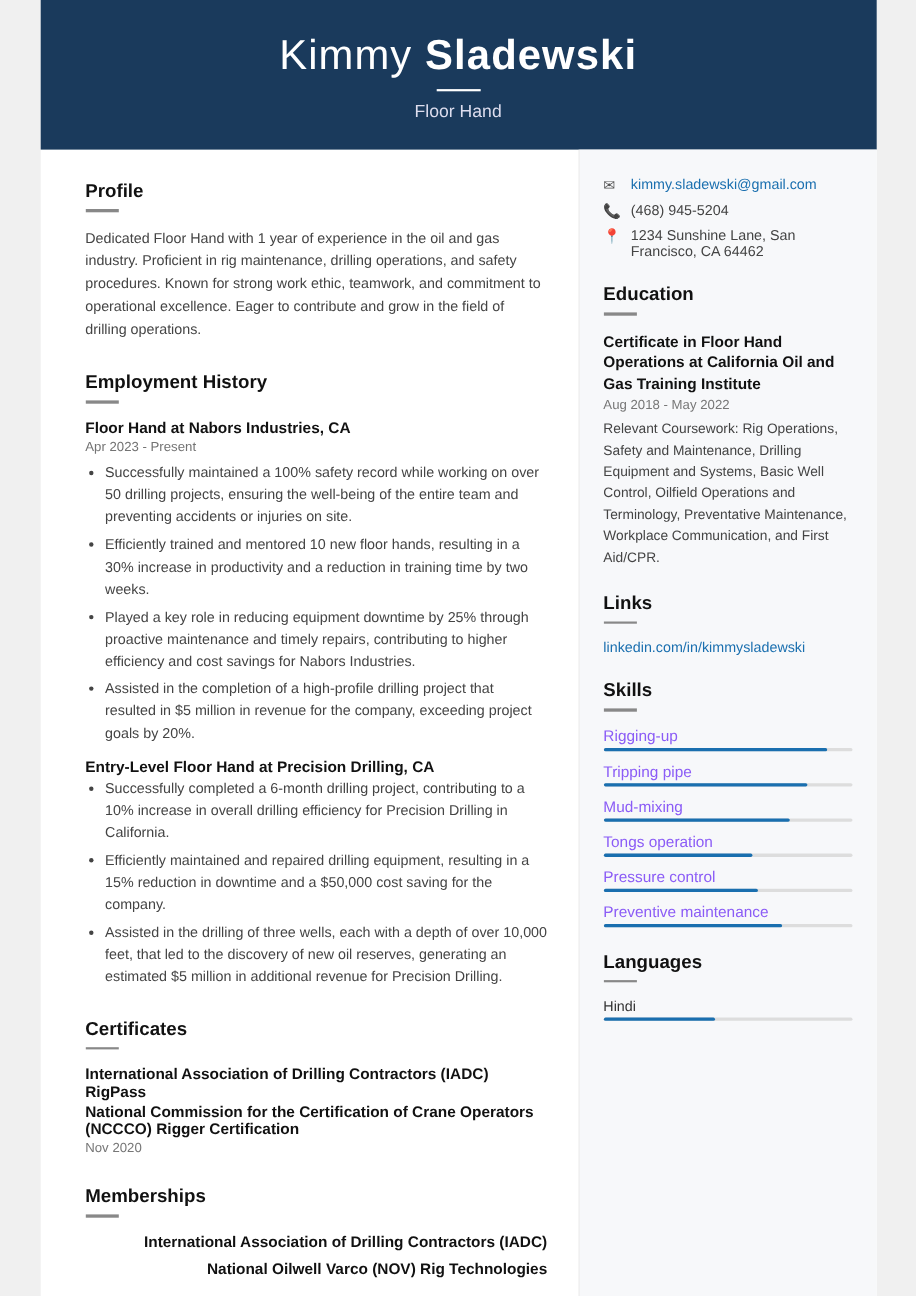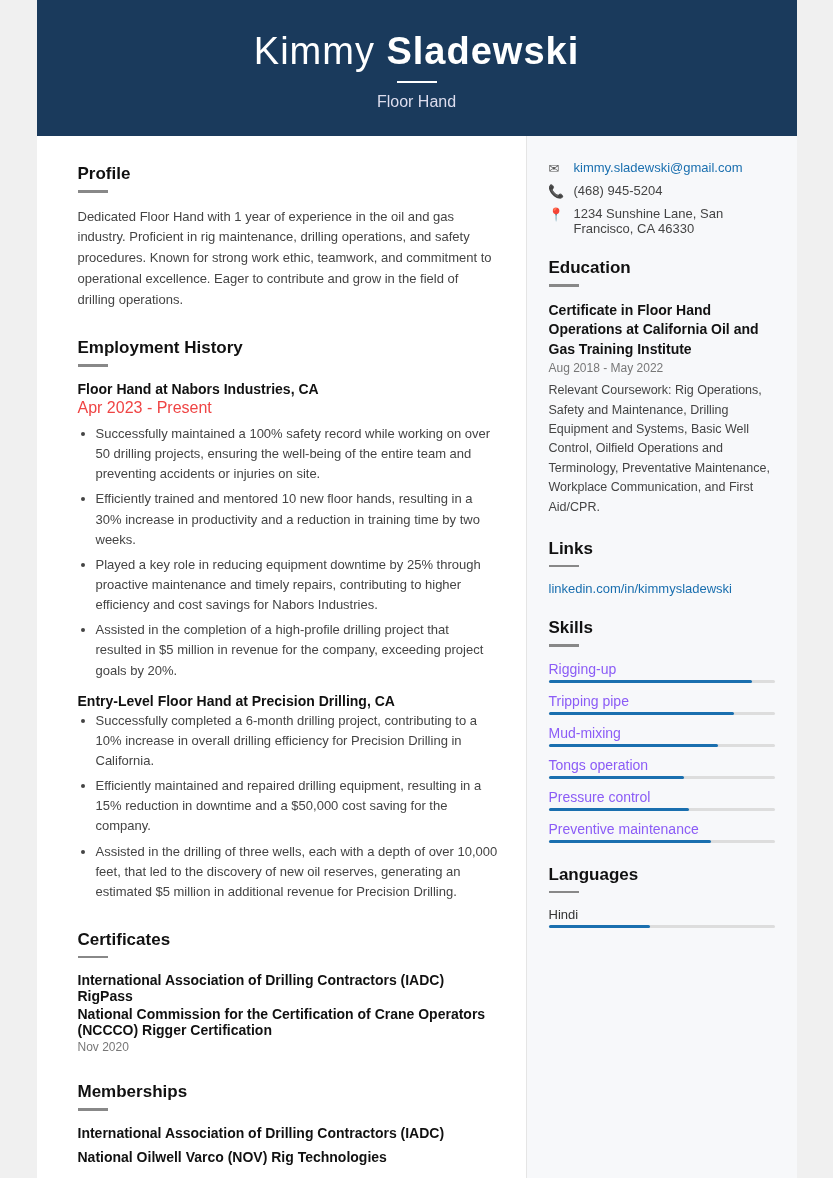--- a/index.html
+++ b/index.html
@@ -38,30 +38,30 @@
       width: 30px; height: 2.5px; background: #888; margin-bottom: 14px;
     }
 
     .section { margin-bottom: 28px; }
 
     
     .profile-text { font-size: 13px; line-height: 1.6; color: #444; }
 
     
     .job-title { font-size: 14px; font-weight: bold; color: #111; margin-bottom: 2px; }
-    .job-dates { font-size: 16px; color: #ef4444; margin-bottom: 7px; }
+    .job-dates { font-size: 12px; color: #737373; margin-bottom: 7px; }
     .job-bullets { padding-left: 18px; margin-bottom: 12px; }
     .job-bullets li { font-size: 13px; line-height: 1.55; color: #444; margin-bottom: 5px; }
 
     
     .cert-title { font-size: 14px; font-weight: bold; color: #111; margin-bottom: 2px; }
     .cert-date { font-size: 12px; color: #777; margin-bottom: 10px; }
 
     
-    .membership-item { font-size: 14px; font-weight: bold; color: #111; margin-bottom: 8px; }
+    .membership-item { font-size: 14px; font-weight: bold; color: #111; margin-bottom: 8px; text-align: right; }
 
     
     .contact-item { display: flex; align-items: flex-start; margin-bottom: 7px; font-size: 13px; color: #444; }
     .contact-icon { width: 18px; margin-right: 7px; color: #555; flex-shrink: 0; font-size: 13px; margin-top: 1px; }
     .contact-link { color: #1a6faf; text-decoration: none; }
 
     .edu-cert-title { font-size: 14px; font-weight: bold; color: #111; margin-bottom: 2px; line-height: 1.4; }
     .edu-dates { font-size: 12px; color: #777; margin-bottom: 6px; }
     .edu-courses { font-size: 12.5px; color: #444; line-height: 1.55; }
 
@@ -158,21 +158,21 @@
         <div class="contact-item">
           <span class="contact-icon">✉</span>
           <a class="contact-link" href="#">kimmy.sladewski@gmail.com</a>
         </div>
         <div class="contact-item">
           <span class="contact-icon">📞</span>
           <span>(468) 945-5204</span>
         </div>
         <div class="contact-item">
           <span class="contact-icon">📍</span>
-          <span>1234 Sunshine Lane, San Francisco, CA 46330</span>
+          <span>1234 Sunshine Lane, San Francisco, CA 64462</span>
         </div>
       </div>
 
       <div class="right-section">
         <h2 class="section-title">Education</h2>
         <div class="section-divider"></div>
         <div>
           <div class="edu-cert-title">Certificate in Floor Hand Operations at California Oil and Gas Training Institute</div>
           <div class="edu-dates">Aug 2018 - May 2022</div>
           <div class="edu-courses">Relevant Coursework: Rig Operations, Safety and Maintenance, Drilling Equipment and Systems, Basic Well Control, Oilfield Operations and Terminology, Preventative Maintenance, Workplace Communication, and First Aid/CPR.</div>

